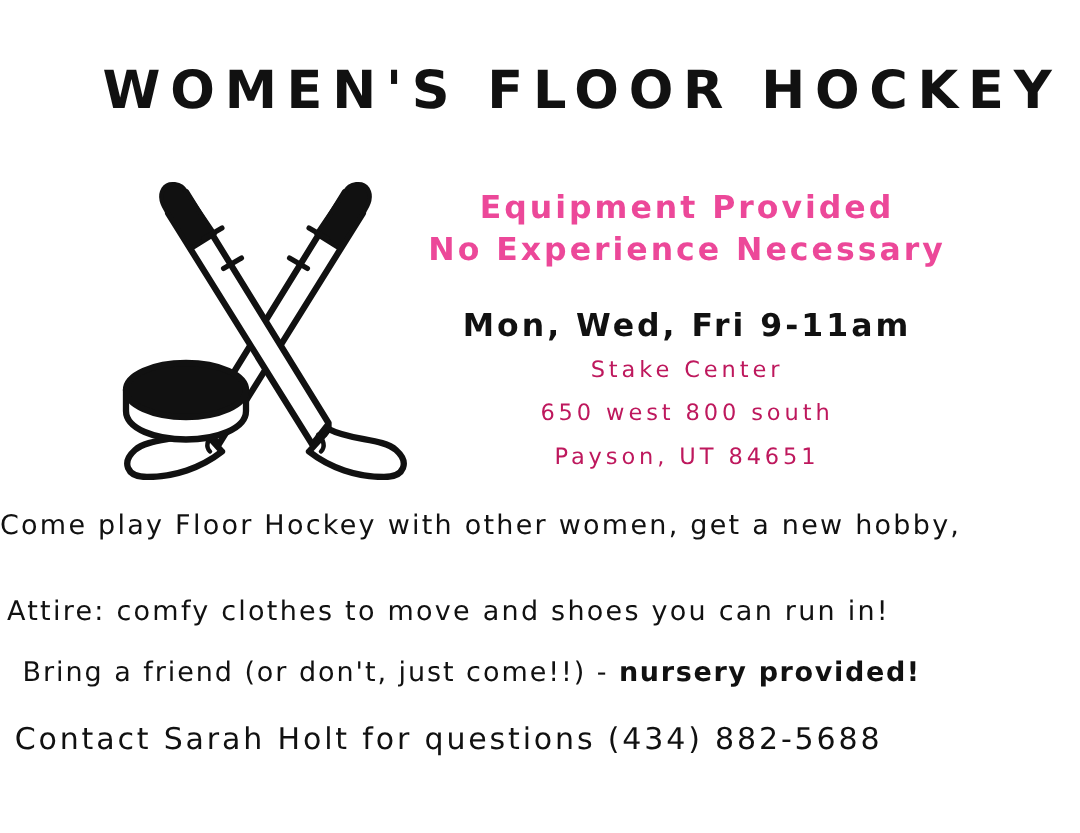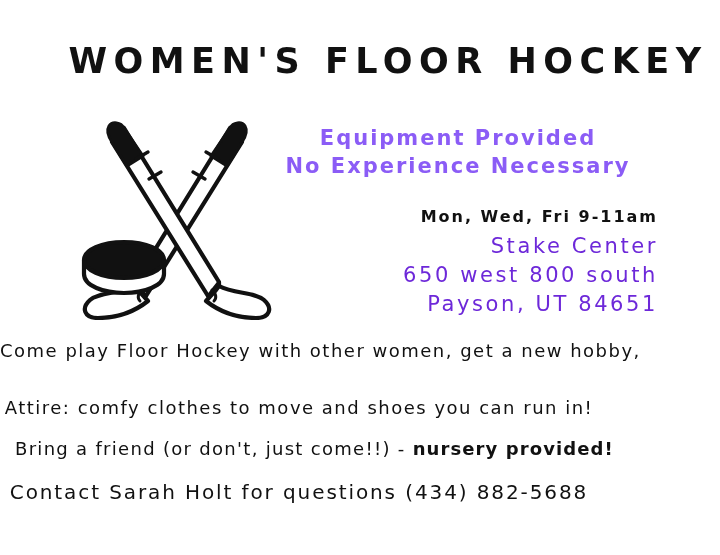--- a/index.html
+++ b/index.html
@@ -55,41 +55,39 @@
     left: 258px;
     top: 124px;
     width: 400px;
     text-align: center;
   }
   .headline {
     font-weight: 700;
     font-size: 21px;
     letter-spacing: 2.0px;
     line-height: 28px;
-    color: #8b5cf6;
+    color: #ec4899;
     white-space: nowrap;
   }
   .schedule {
     margin-top: 22px;
     font-weight: 700;
-    font-size: 16px;
+    font-size: 21px;
     letter-spacing: 2.0px;
     line-height: 30px;
     color: #111111;
     white-space: nowrap;
-    text-align: right;
   }
   .venue {
     font-weight: 400;
-    font-size: 21px;
+    font-size: 15px;
     letter-spacing: 2.6px;
     line-height: 29px;
-    color: #6d28d9;
-    white-space: nowrap;
-    text-align: right;
+    color: #be185d;
+    white-space: nowrap;
   }
 
   
   .body-block {
     position: absolute;
     left: 0;
     width: 598px;
     text-align: center;
     font-weight: 400;
     color: #111111;

